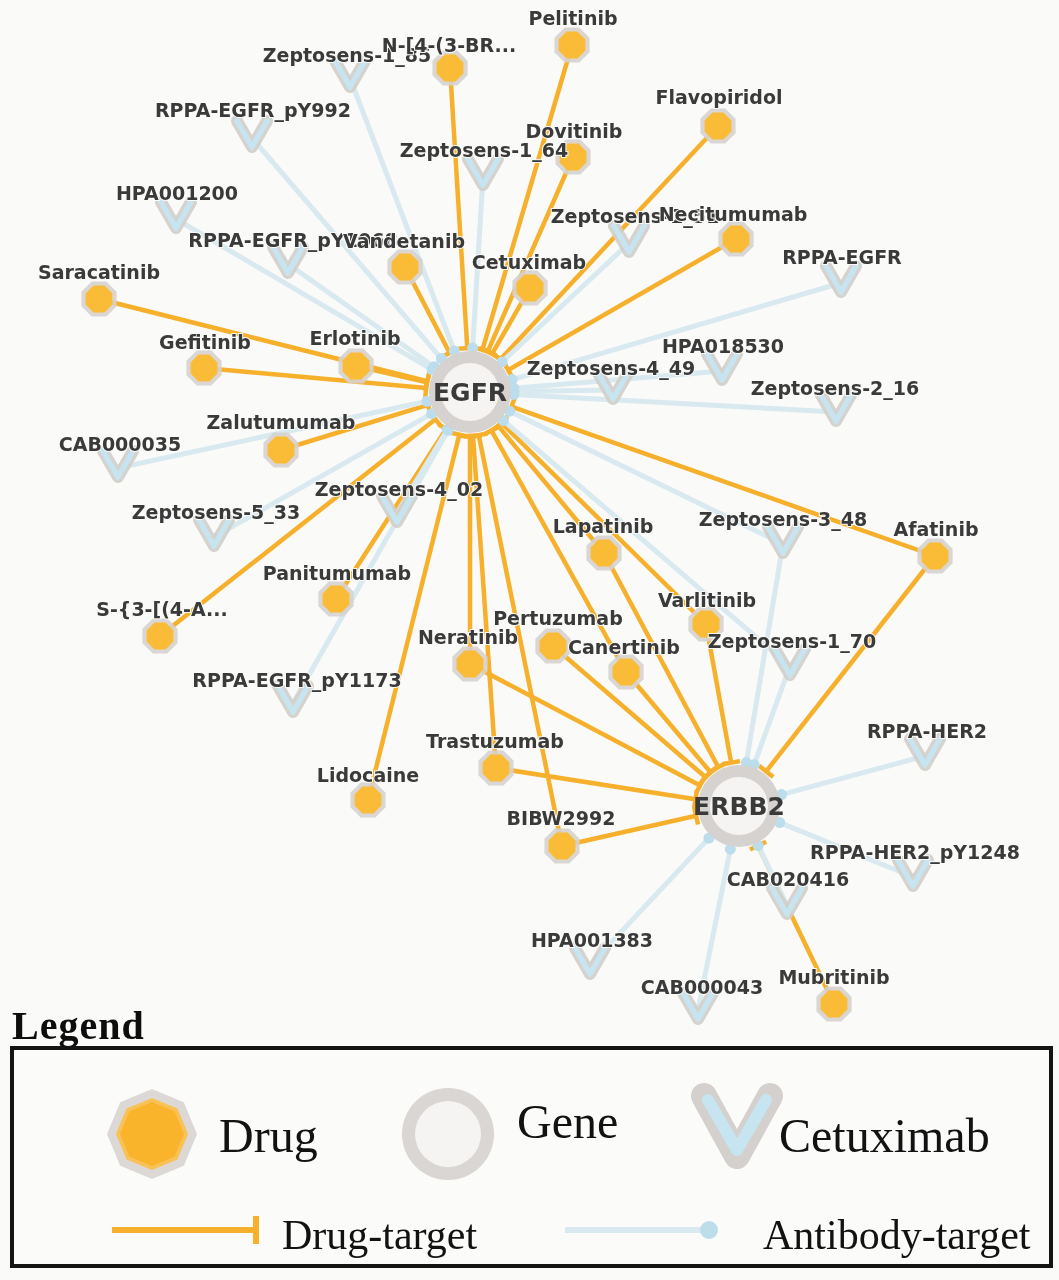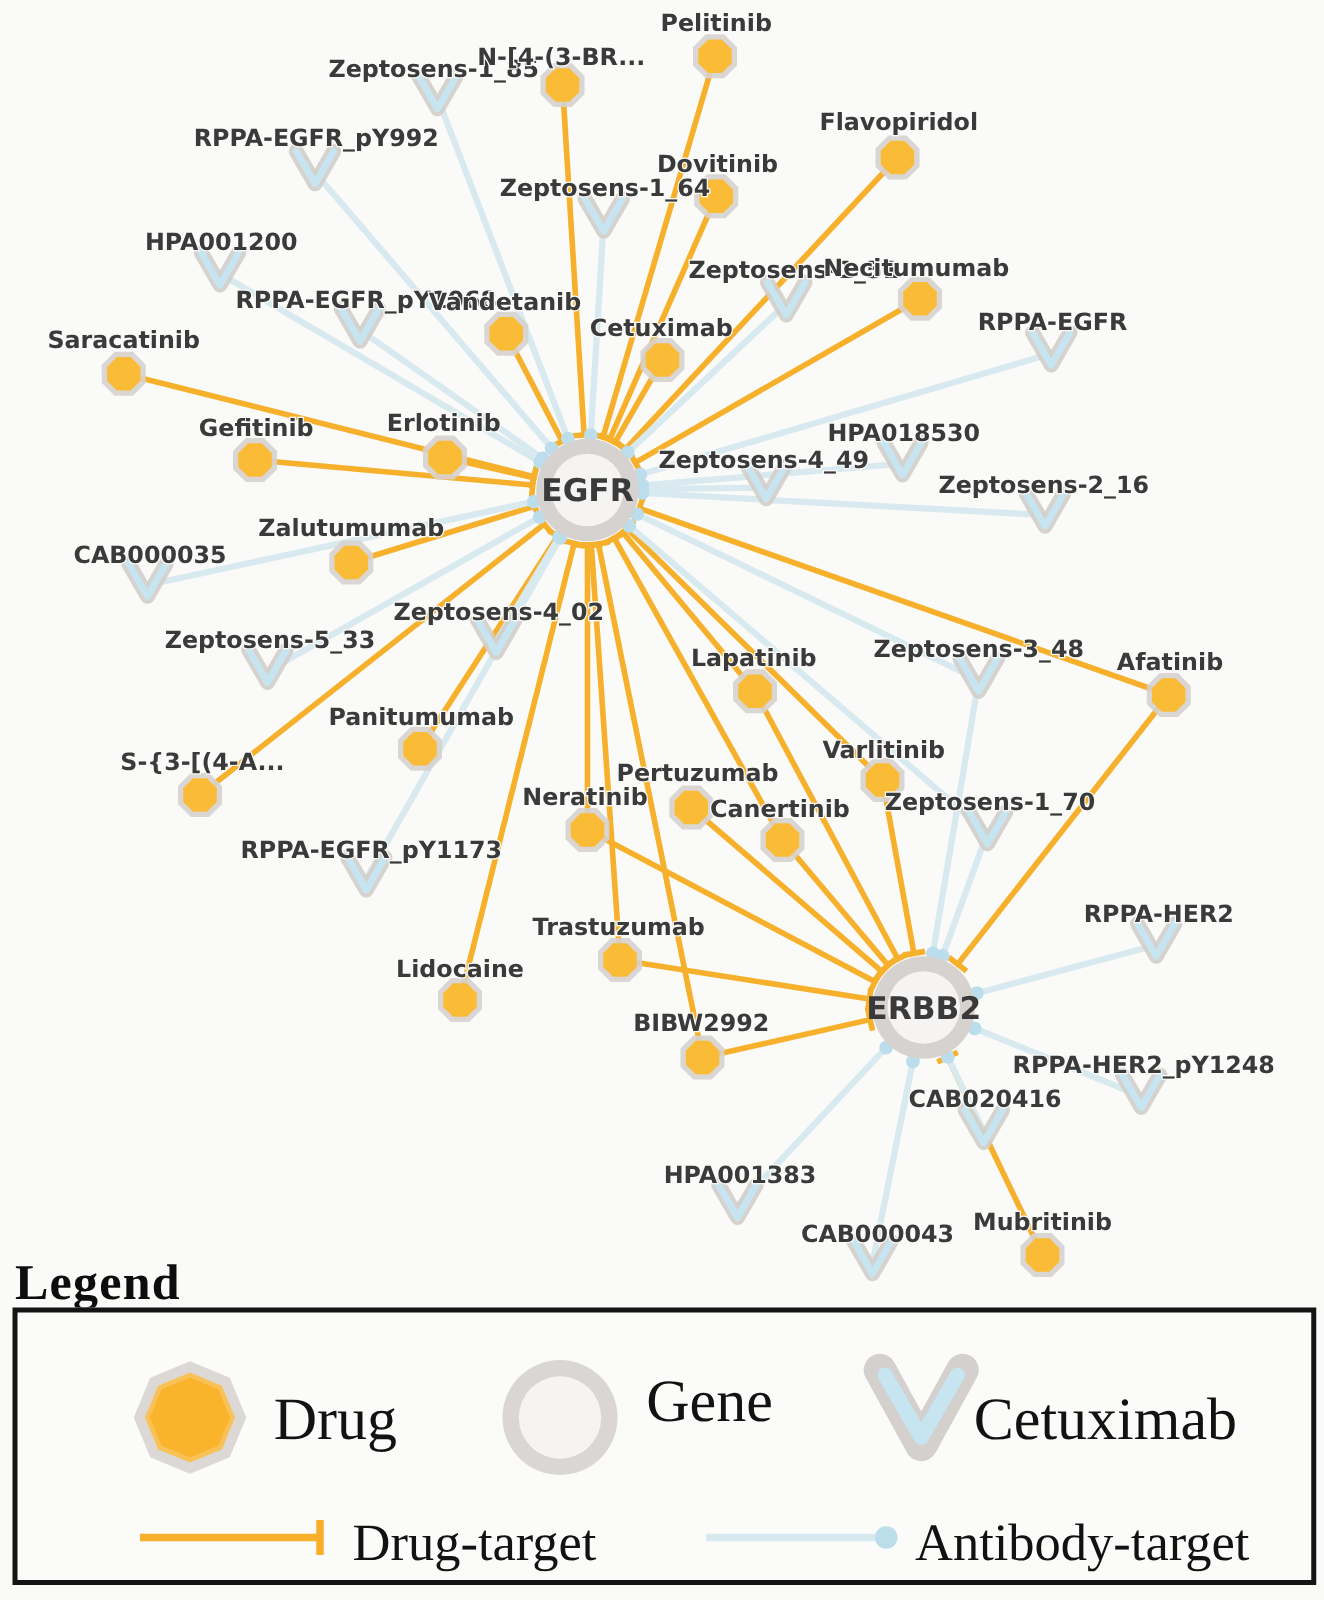--- a/index.html
+++ b/index.html
@@ -385,14 +385,14 @@
   <svg class="abs" style="left:92px;top:160px;" width="165" height="40" viewBox="0 0 165 40">
     <line x1="6" y1="20" x2="150" y2="20" stroke="#f6b02b" stroke-width="6"></line>
     <line x1="150" y1="6" x2="150" y2="34" stroke="#f6b02b" stroke-width="6"></line>
   </svg>
   <span class="abs lg-label2" style="left:268px;top:164px;">Drug-target</span>
 
   <svg class="abs" style="left:545px;top:160px;" width="165" height="40" viewBox="0 0 165 40">
     <line x1="6" y1="20" x2="148" y2="20" stroke="#d8e9ef" stroke-width="6"></line>
     <circle cx="150" cy="20" r="9" fill="#bcdDea"></circle>
   </svg>
-  <span class="abs lg-label2" style="left:718px;top:164px;">Antibody-target</span>
+  <span class="abs lg-label2" style="left:749px;top:164px;">Antibody-target</span>
 </div>
 
 </body></html>

